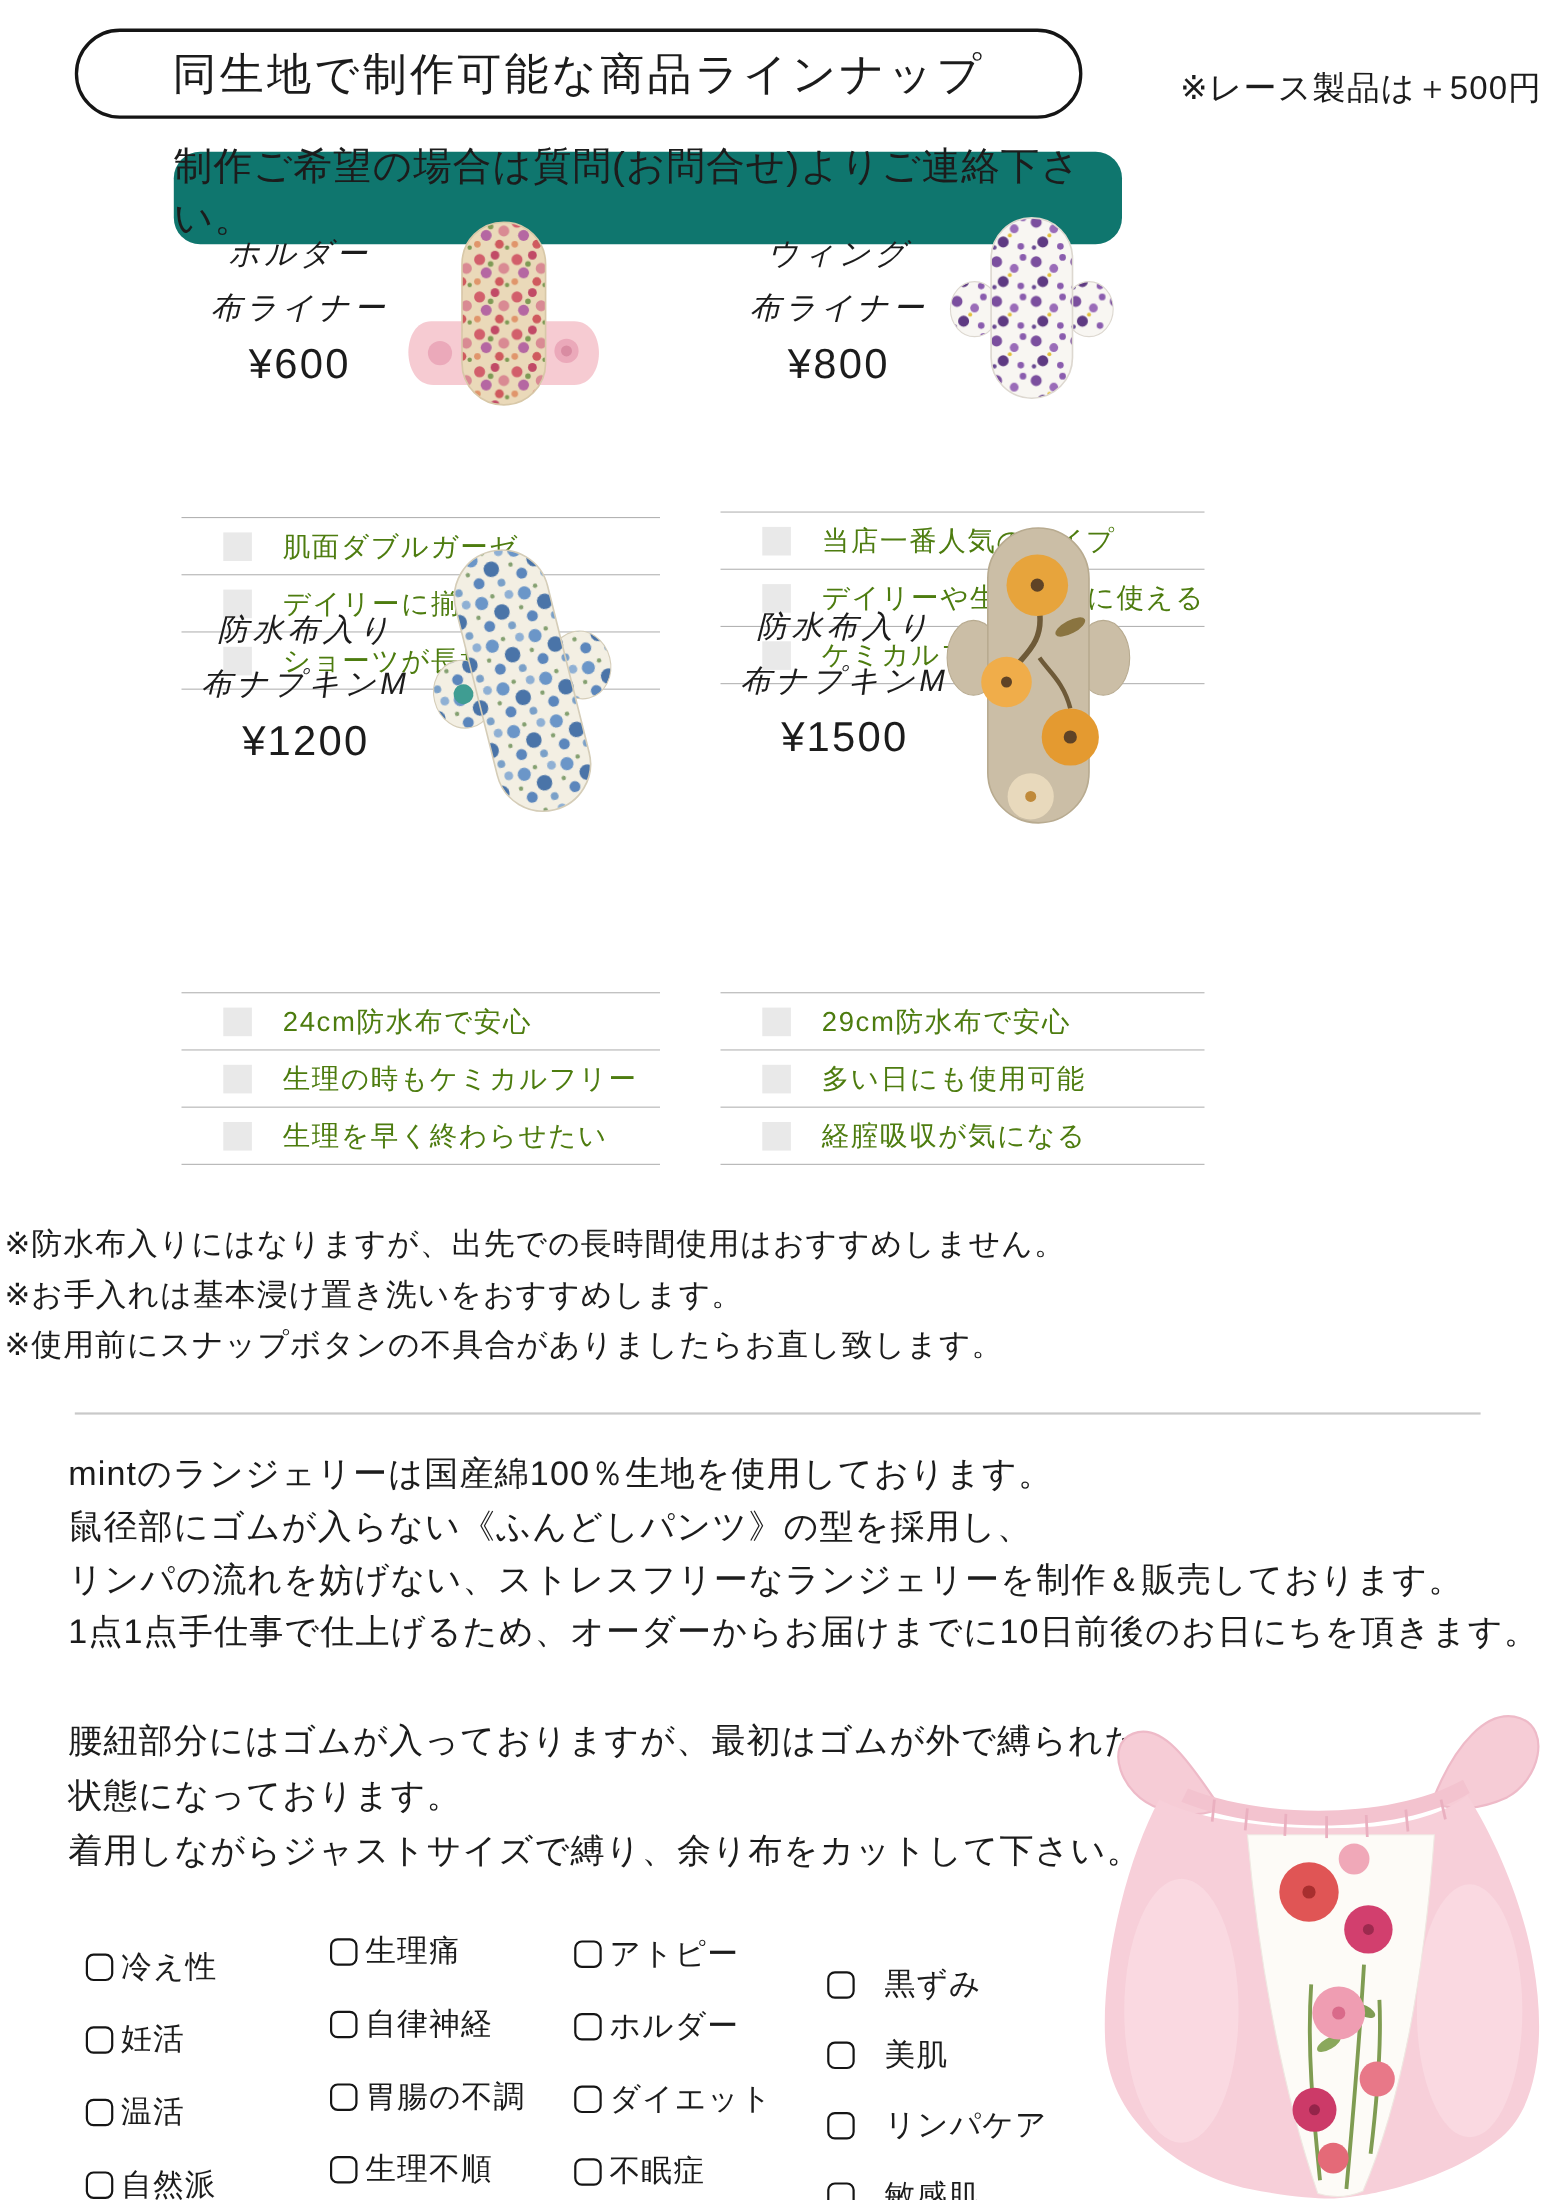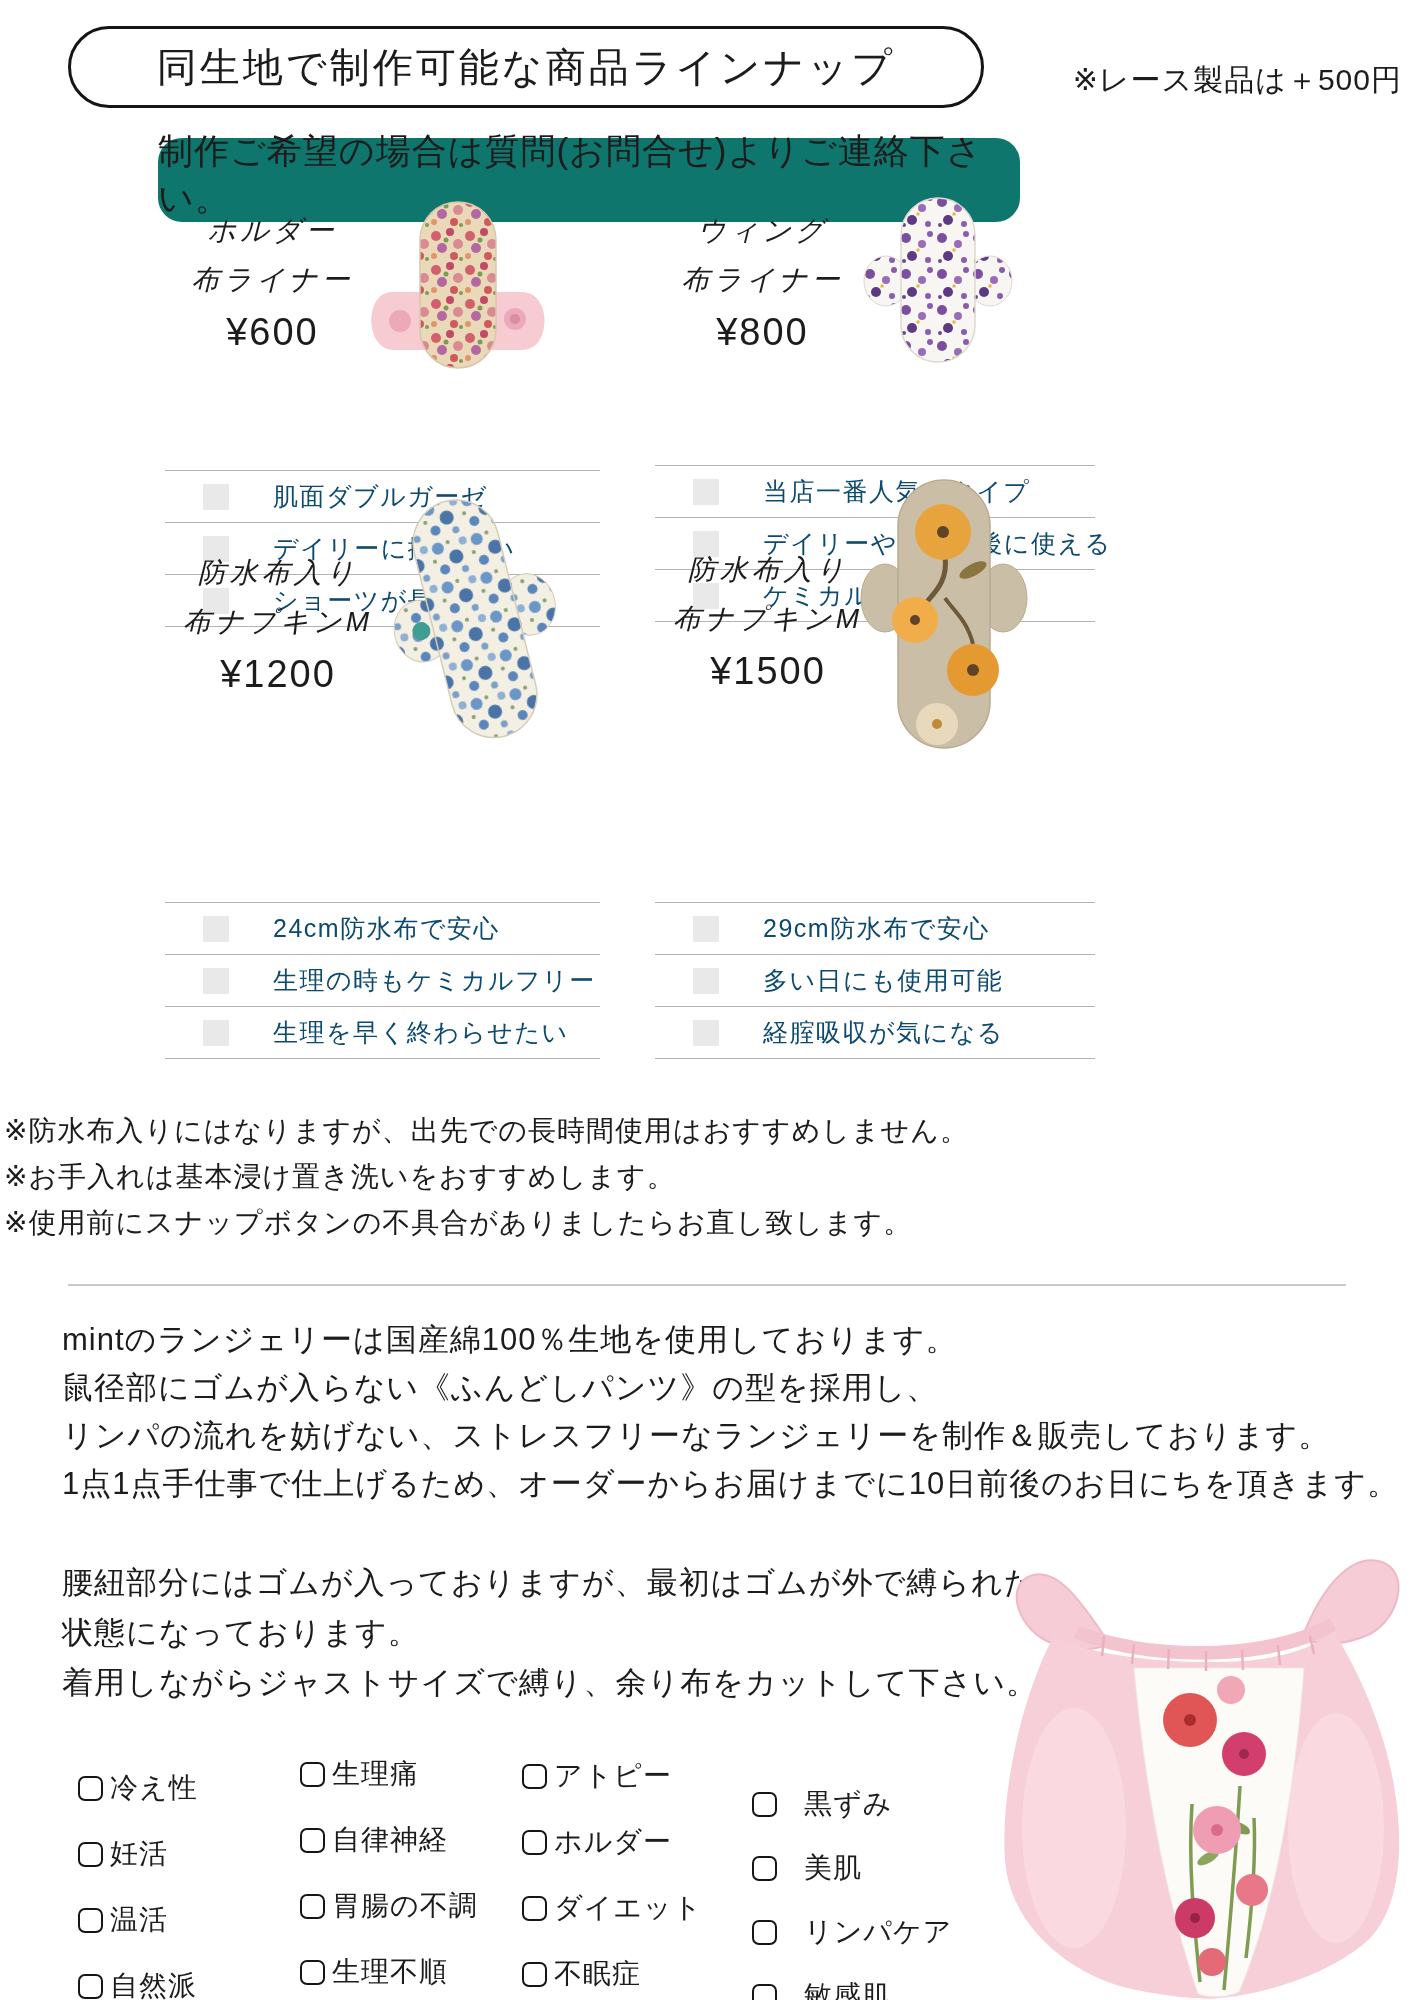--- a/index.html
+++ b/index.html
@@ -22,21 +22,21 @@
 
   
   .ptitle { text-align:center; }
   .ptitle .n { font-size:28px; letter-spacing:4px; line-height:49px;font-style:italic; }
   .ptitle .pr { font-size:38px; letter-spacing:2px; line-height:52px; margin-top:2px; }
 
   
   .ftable { border-bottom:1.5px solid #b3b3b3; }
   .frow { display:flex; align-items:center; height:52px; border-top:1.5px solid #b3b3b3; }
   .fsq { width:26px; height:26px; background:#e9e9e9; margin-left:38px; flex:none; }
-  .ftxt { margin-left:44px; font-size:25px; letter-spacing:1.5px; color:#0c4a6e; white-space:nowrap; }
+  .ftxt { margin-left:28px; font-size:25px; letter-spacing:1.5px; color:#4d7c0f; white-space:nowrap; }
 
   
   .cautions { left:4px; top:1108px; width:1414px; }
   .cautions div { font-size:28px; letter-spacing:1px; line-height:46px; }
 
   .divider { left:68px; top:1284px; width:1278px; height:2px; background:#c9c9c9; }
 
   .para { left:62px; font-size:31px; letter-spacing:1px; }
   .para div { line-height:48px; white-space:nowrap; }
   .para.wear div { line-height:50px; }

